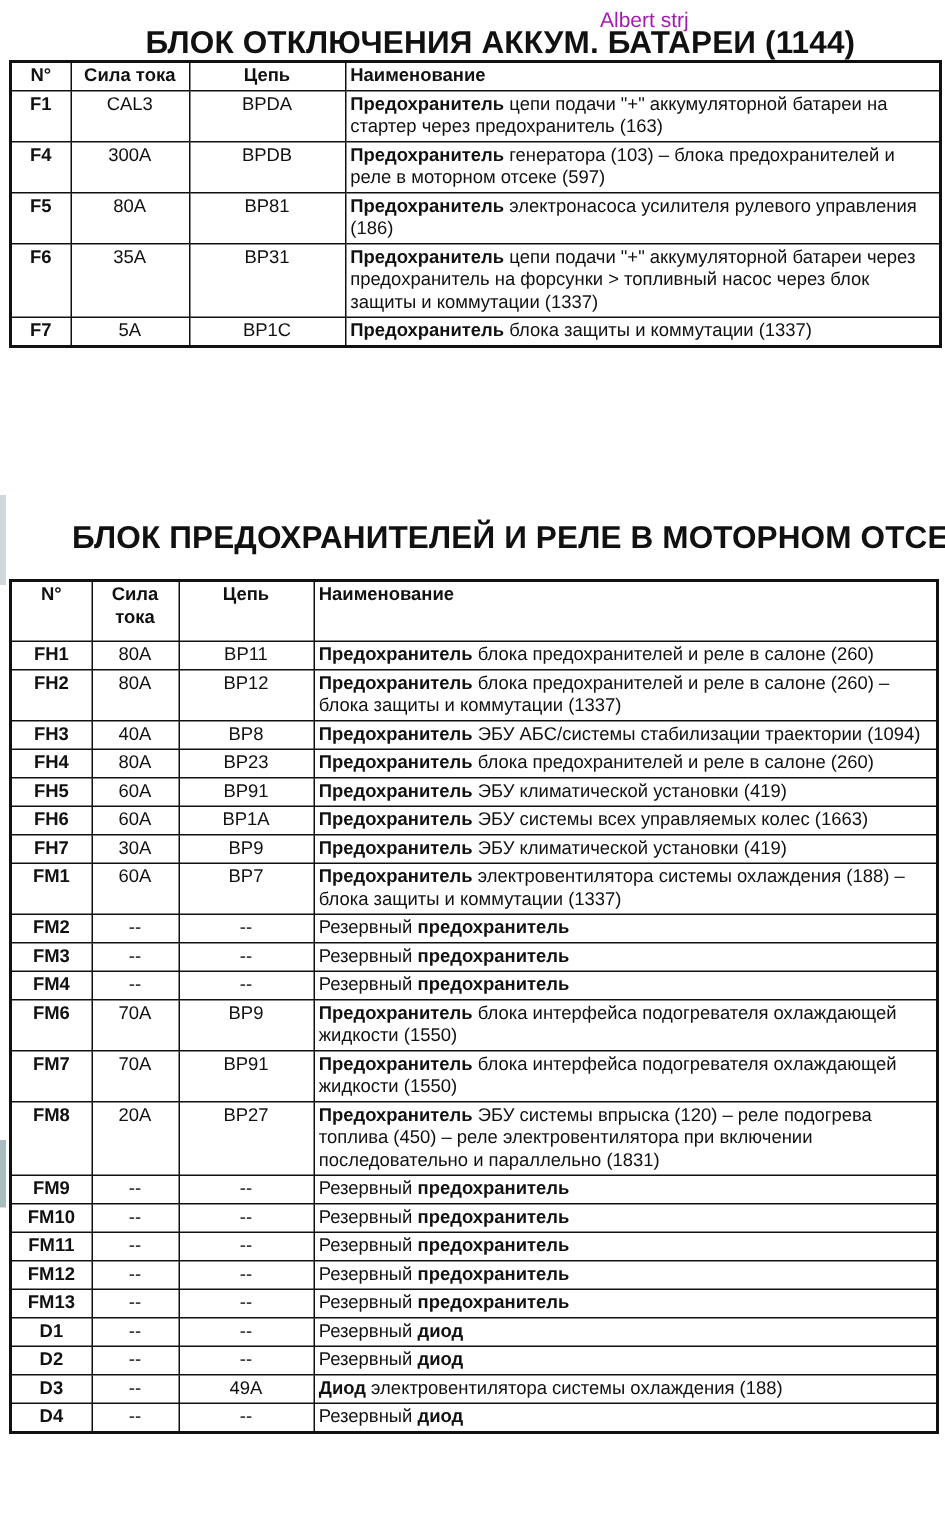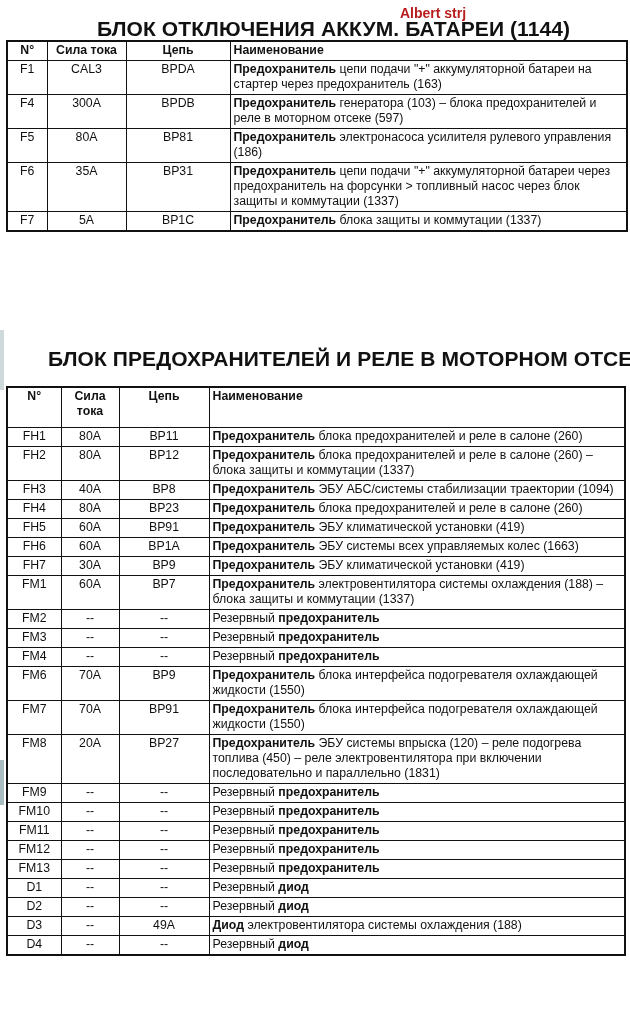--- a/index.html
+++ b/index.html
@@ -1,25 +1,25 @@
 <!DOCTYPE html>
 <html><head>
 <meta charset="utf-8">
 <style>
   html, body { margin:0; padding:0; background:#ffffff; }
   body { width:630px; height:1024px; position:relative; overflow:hidden;
          font-family:"Liberation Sans", sans-serif; color:#111; }
   .title { position:absolute; font-weight:bold; font-size:21px; letter-spacing:0.1px; white-space:nowrap; }
   #t1-title { left:97px; top:17px; }
   #t2-title { left:48px; top:347px; }
-  .watermark { position:absolute; left:400px; top:5px; color:#b91c1c; font-size:14px; font-weight:bold; }
+  .watermark { position:absolute; left:400px; top:5px; color:#a21caf; font-size:14px; font-weight:normal; }
   table { position:absolute; border-collapse:collapse; table-layout:fixed; font-size:12.3px; line-height:15px; }
   td, th { border:1px solid #111; vertical-align:top; padding:1px 3px 2px 3px; }
   th { font-weight:bold; }
-  td.num { font-weight:normal; text-align:center; }
+  td.num { font-weight:bold; text-align:center; }
   td.c { text-align:center; }
   td.desc { text-align:left; }
   th.desc { text-align:left;margin-left:20px; }
   th.c { text-align:center; }
   #table1 { left:6px; top:40px; width:622px; border:2px solid #111; }
   #table2 { left:6px; top:386px; width:620px; border:2px solid #111; }
   .b { font-weight:bold; }
   .leftmark { position:absolute; left:0; width:4px; background:#cfd8da; }
 </style>
 </head>

